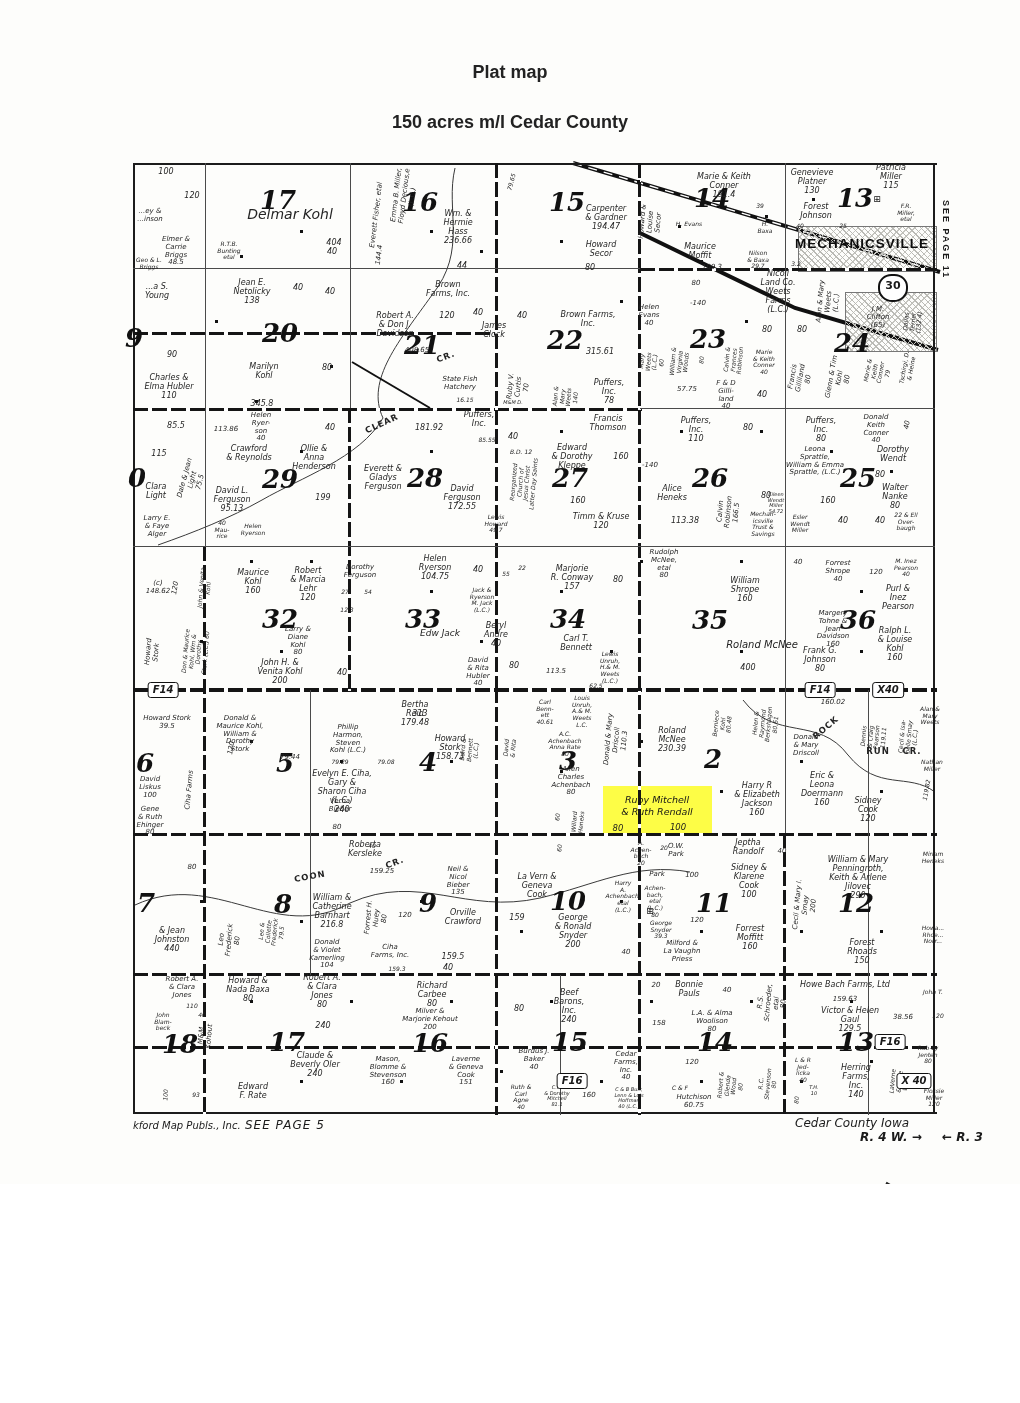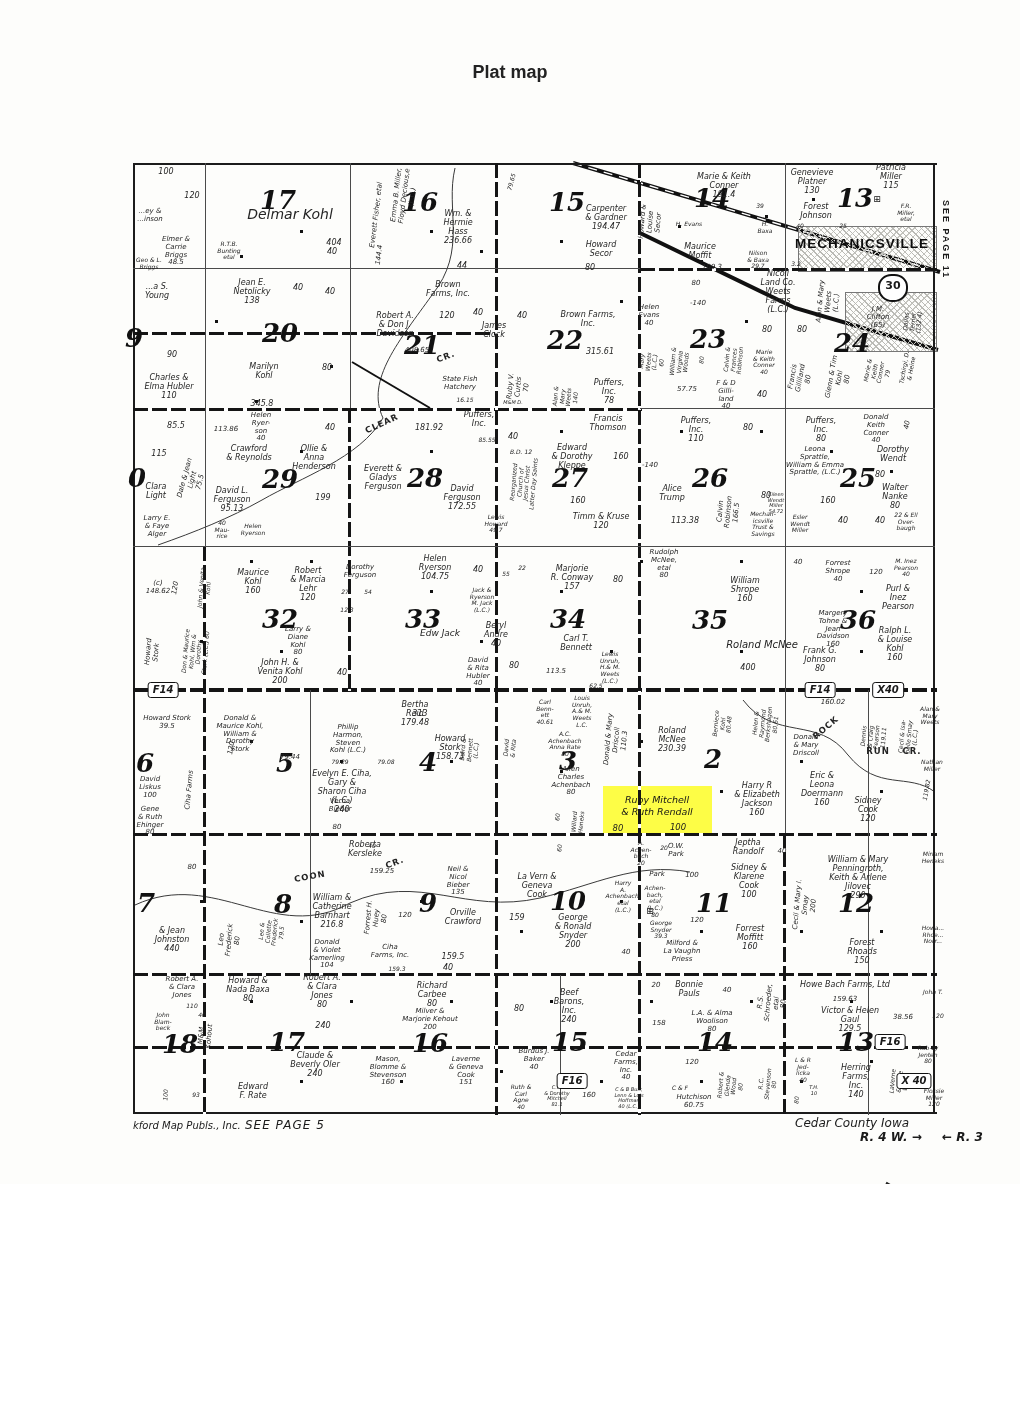--- a/index.html
+++ b/index.html
@@ -45,20 +45,21 @@
   .band1{position:absolute;left:0;top:1366px;width:1020px;height:3px;background:#dcdcd8;}
   .band2{position:absolute;left:0;top:1369px;width:1020px;height:34px;background:#f1f1ee;}
   svg.overlay{position:absolute;left:0;top:0;pointer-events:none;}
 </style>
 </head>
 <body>
 
 <div class="page">
 
   <div class="title">Plat map</div>
+  <div class="subtitle">150 acres m/l Cedar County</div>
 
   <div class="map" id="map">
 
     <svg class="overlay" width="1020" height="1403" viewBox="0 0 1020 1403">
       <path d="M573,163 L940,272" stroke="#111" stroke-width="4" fill="none"></path>
       <path d="M573,163 L940,272" stroke="#fff" stroke-width="1.4" stroke-dasharray="9 7" fill="none"></path>
       <path d="M640,233 L795,308 L938,350" stroke="#111" stroke-width="4" fill="none"></path>
       <path d="M455,168 C445,210 468,250 432,295 C400,340 365,380 383,418 C360,458 300,478 262,500 C230,518 195,532 158,545" stroke="#3a3a3a" stroke-width="1" fill="none"></path>
       <path d="M135,905 C215,868 275,945 350,903 C420,872 465,915 540,898 C595,885 635,862 690,872" stroke="#3a3a3a" stroke-width="1" fill="none"></path>
       <path d="M743,700 C775,742 818,715 848,755 C878,792 908,772 935,792" stroke="#3a3a3a" stroke-width="1" fill="none"></path>
@@ -453,21 +454,21 @@
 40</div>
       <div class="parcel" style="left: 908px; top: 425px; font-size: 7px; transform: translate(-50%, -50%) rotate(-80deg);">40</div>
       <div class="parcel" style="left: 815px; top: 462px; font-size: 7px;">Leona
 Sprattle,
 William &amp; Emma
 Sprattle, (L.C.)</div>
       <div class="parcel" style="left: 893px; top: 455px;">Dorothy
 Wendt</div>
       <div class="parcel" style="left: 880px; top: 475px;">80</div>
       <div class="parcel" style="left: 672px; top: 494px;">Alice
-Trump</div>
+Heneks</div>
       <div class="parcel" style="left: 685px; top: 521px;">113.38</div>
       <div class="parcel" style="left: 766px; top: 496px;">80</div>
       <div class="parcel" style="left: 828px; top: 501px;">160</div>
       <div class="parcel" style="left: 895px; top: 497px;">Walter
 Nanke
 80</div>
       <div class="parcel" style="left: 729px; top: 512px; font-size: 7px; transform: translate(-50%, -50%) rotate(-85deg);">Calvin
 Robinson
 166.5</div>
       <div class="parcel" style="left: 776px; top: 503px; font-size: 5px;">Eileen

